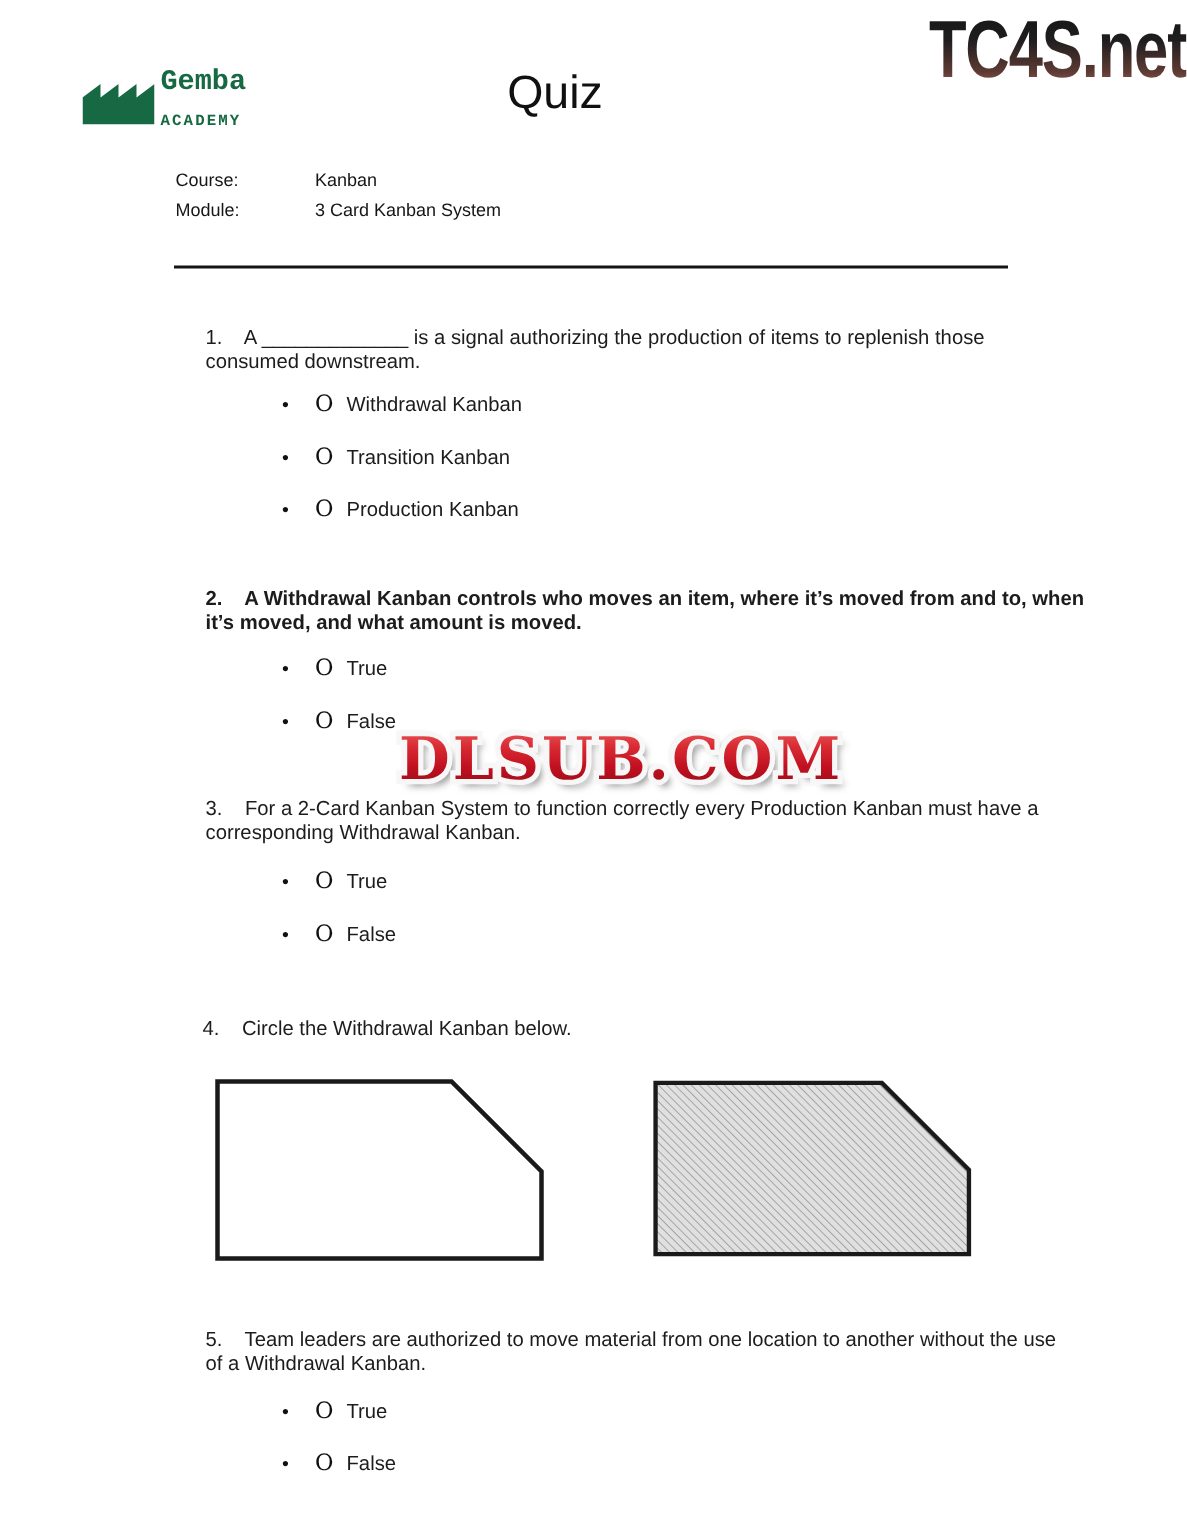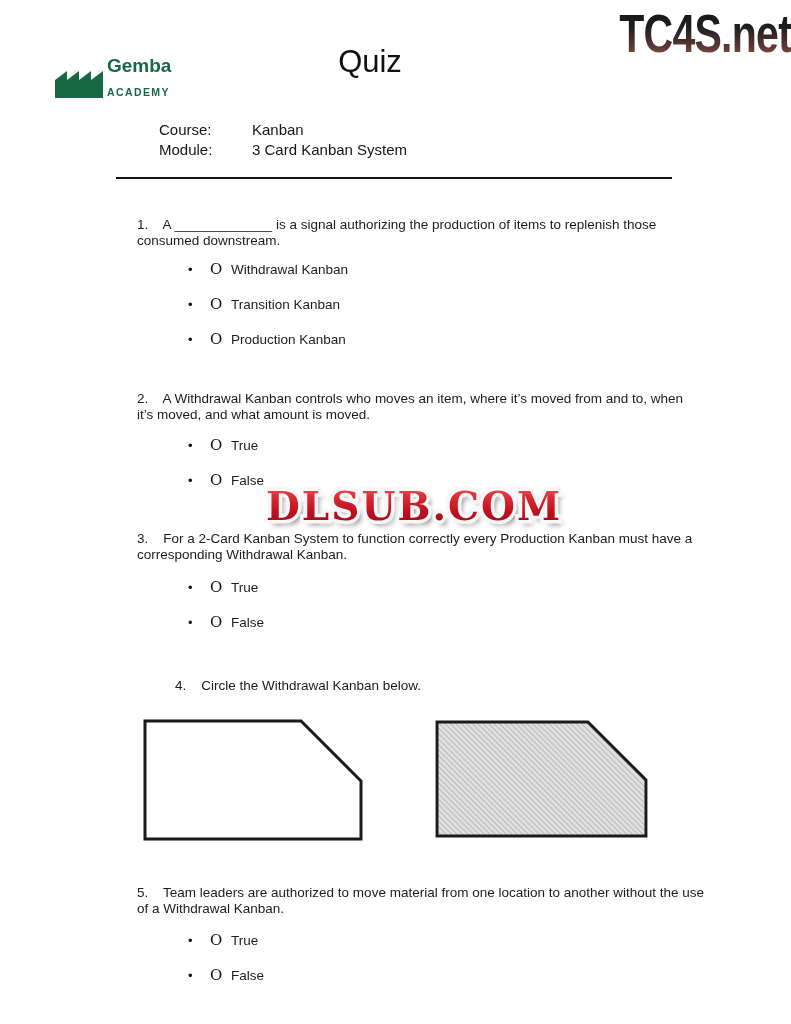--- a/index.html
+++ b/index.html
@@ -5,21 +5,21 @@
   html,body { margin:0; padding:0; }
   body {
     width:791px; height:1024px; position:relative; overflow:hidden;
     background:#ffffff;
     font-family:"Liberation Sans", sans-serif;
     color:#1e1e1e;
   }
   .page { position:absolute; inset:0; }
 
   
-  .logo { position:absolute; left:55px; top:57px; display:flex; align-items:flex-end; }
+  .logo { position:absolute; left:55px; top:46px; display:flex; align-items:center;font-family:Liberation Mono, monospace; }
   .logo svg { display:block; margin-top:2px; }
   .logo-text { margin-left:4px; }
   .brand  { font-size:19px; font-weight:bold; color:#176943; line-height:17px; letter-spacing:0; }
   .subbrand { font-size:10.5px; font-weight:bold; color:#176943; letter-spacing:1.4px; line-height:12px;margin-top:12px; }
 
   .title { position:absolute; left:0; top:44px; width:740px; text-align:center;
            font-size:31px; font-weight:normal; color:#101010; }
 
   
   .wm-top { position:absolute; top:2px; right:0; font-size:54px; font-weight:bold;
@@ -42,28 +42,28 @@
   .wm-bot .glow { position:absolute; left:0; top:0; color:#fff;
             -webkit-text-stroke:9px #ffffff;
             text-shadow:3px 4px 4px rgba(110,110,110,.6); }
   .wm-bot .outline { position:absolute; left:0; top:0; color:#45161a;
             -webkit-text-stroke:4px #45161a; }
   .wm-bot .fill { position:relative;
             background:linear-gradient(180deg,#e69298 0%,#d2636c 45%,#b84850 100%);
             -webkit-background-clip:text; background-clip:text; color:transparent; }
 
   
-  .meta { position:absolute; left:117px; top:120px; font-size:15px; line-height:20px; color:#161616;margin-left:42px; }
+  .meta { position:absolute; left:117px; top:110px; font-size:12px; line-height:20px; color:#161616; }
   .meta .label { display:inline-block; width:93px; }
   .rule { position:absolute; left:116px; top:177px; width:556px; height:2px; background:#151515; }
 
   
   .qtext { position:absolute; left:137px; width:600px; font-size:13.5px; line-height:16px;
            white-space:pre-wrap; color:#1c1c1c; }
-  #q1 { top:217px; } #q2 { top:391px; } #q3 { top:531px; } #q4 { top:678px; left:135px;margin-left:40px; } #q5 { top:885px; }
+  #q1 { top:217px; } #q2 { top:391px;font-weight:bold; } #q3 { top:531px; } #q4 { top:678px; left:135px; } #q5 { top:885px; }
 
   .opts { position:absolute; left:188px; }
   #og1 { top:262px; } #og2 { top:438px; } #og3 { top:580px; } #og5 { top:933px; }
   .opt { display:flex; align-items:baseline; height:15px; margin-bottom:20px; }
   .opt .b { width:22px; font-size:13px; line-height:15px; color:#111; }
   .opt .o { width:21px; font-family:"DejaVu Serif", serif; font-size:15px; line-height:15px; color:#111; }
   .opt .lbl { font-size:13.5px; line-height:15px; color:#1c1c1c; }
 
   
   .shape { position:absolute; display:block; }

